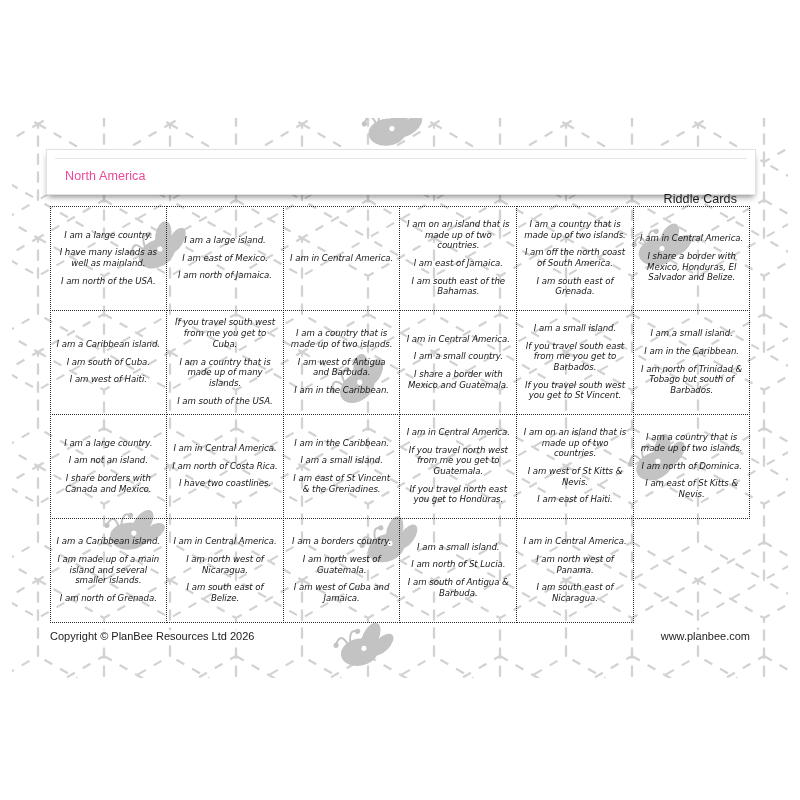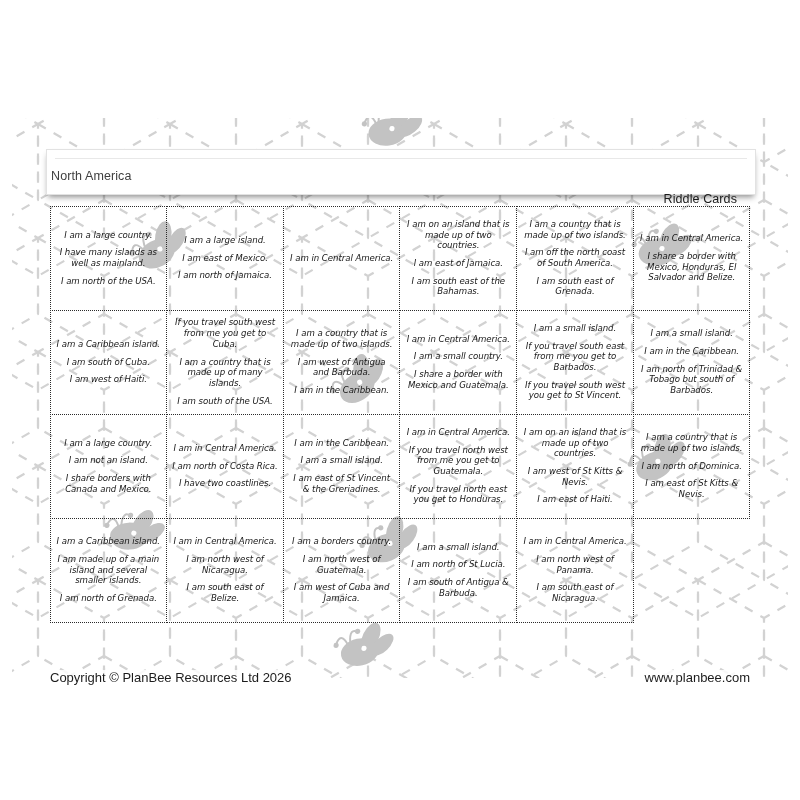--- a/index.html
+++ b/index.html
@@ -43,23 +43,23 @@
     z-index: 5;
   }
   .header .hrule {
     position: absolute;
     left: 8px; right: 8px; top: 8px;
     height: 1px;
     background: #e8e8e8;
   }
   .header .htitle {
     position: absolute;
-    left: 4px; top: 19px;
+    left: 18px; top: 19px;
     font-size: 12.5px;
-    color: #404040;
+    color: #ec4899;
     letter-spacing: 0.1px;
   }
   .header .hright {
     position: absolute;
     right: 18px; top: 19px;
     font-size: 12.5px;
     color: #1b1b1b;
     letter-spacing: 0.1px;
     margin-top: 23px;
   }
@@ -100,24 +100,23 @@
   .footer {
     position: absolute;
     left: 50px; top: 630px;
     width: 700px;
     display: flex;
     justify-content: space-between;
     align-items: baseline;
     z-index: 5;
   }
   .footer span {
-    font-size: 13px;
+    font-size: 11px;
     color: #1c1c1c;
     background: rgba(255,255,255,0.85);
-    margin-top: 40px;
   }
 </style>
 </head>
 <body>
 
 <div id="root">
 
   <div class="sheet">
 
     <div class="watermark">

